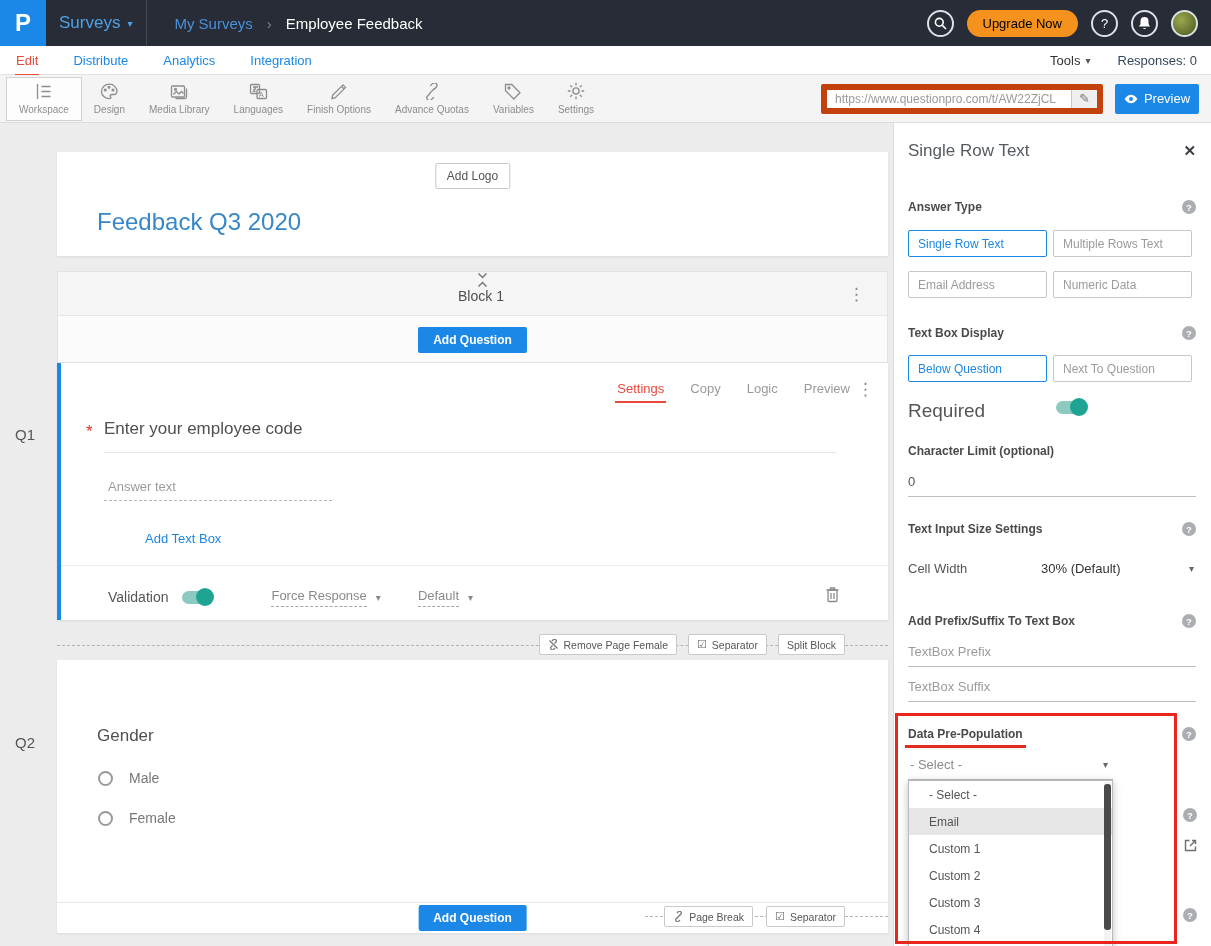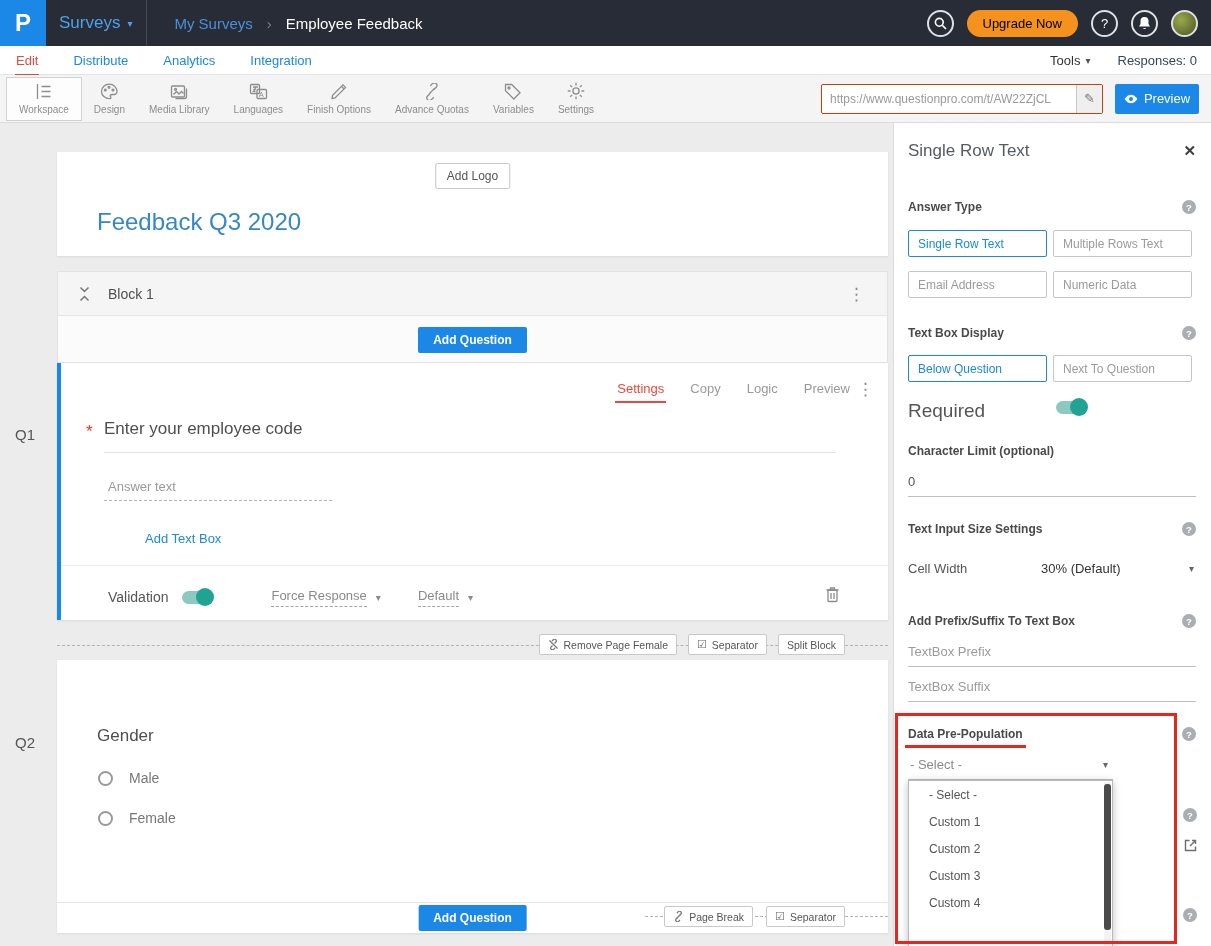--- a/index.html
+++ b/index.html
@@ -29,33 +29,33 @@
   .nav-right { margin-left: auto; display: flex; align-items: center; gap: 27px; padding-right: 14px; }
   .tools { color: #333; display: flex; gap: 5px; align-items: center; }
   .tools .caret { font-size: 10px; color: #555; }
   .responses { color: #33475b; }
 
   
   .toolbar { position: absolute; left: 0; top: 75px; width: 100%; height: 48px; background: #f4f4f4; border-bottom: 1px solid #dcdcdc; display: flex; align-items: center; padding-left: 6px; z-index: 9; }
   .tool { display: flex; flex-direction: column; align-items: center; justify-content: center; gap: 4px; padding: 4px 12px; color: #8d8d8d; font-size: 10px; height: 44px; white-space: nowrap; cursor: pointer; }
   .tool.active { background: #fdfdfd; border: 1px solid #d2d2d2; }
   .tool svg { stroke: #8d8d8d; fill: none; stroke-width: 1.3; }
-  .url-box { margin-left: auto; width: 282px; height: 30px; background: #fff; border: 1px solid #c2410c; border-radius: 2px; display: flex; align-items: center; overflow: hidden; flex: none; }
+  .url-box { margin-left: auto; width: 282px; height: 30px; background: #fff; border: 6px solid #c2410c; border-radius: 2px; display: flex; align-items: center; overflow: hidden; flex: none; }
   .url-input { flex: 1; min-width: 0; border: none; outline: none; font-size: 12px; color: #9a9a9a; padding: 0 8px; font-family: "Liberation Sans", sans-serif; background: #fff; }
   .url-edit { width: 26px; height: 100%; background: #efefef; border-left: 1px solid #c9c9c9; display: flex; align-items: center; justify-content: center; color: #777; font-size: 13px; cursor: pointer; flex: none; }
   .preview-btn { margin: 0 12px; width: 84px; height: 30px; background: #1b87e6; border-radius: 2px; color: #fff; font-size: 13px; display: flex; align-items: center; justify-content: center; gap: 6px; cursor: pointer; flex: none; }
 
   
   .card { position: absolute; background: #fff; box-shadow: 0 1px 2px rgba(0,0,0,0.08); }
   .title-card { left: 57px; top: 152px; width: 831px; height: 104px; }
   .add-logo { position: absolute; left: 50%; transform: translateX(-50%); top: 11px; padding: 5px 11px; border: 1px solid #c7c7c7; border-radius: 2px; font-size: 12px; color: #555; background: #fff; cursor: pointer; }
   .survey-title { position: absolute; left: 40px; top: 56px; font-size: 24px; color: #3787c8; }
 
   .block { left: 57px; top: 271px; width: 831px; height: 92px; background: #fbfbfb; border: 1px solid #e2e2e2; box-shadow: none; }
-  .block-head { height: 44px; background: #f5f5f5; border-bottom: 1px solid #e6e6e6; display: flex; align-items: center; position: relative; }
+  .block-head { height: 44px; background: #f5f5f5; border-bottom: 1px solid #e6e6e6; display: flex; align-items: center; position: relative; flex-direction: column; }
   .collapse { margin-left: 20px; display: flex; cursor: pointer; }
   .block-name { margin-left: 17px; font-size: 14px; color: #4f4f4f; }
   .kebab { position: absolute; right: 22px; top: 50%; transform: translateY(-50%); color: #888; font-size: 17px; letter-spacing: 0; cursor: pointer; }
   .block-body { height: 47px; display: flex; align-items: center; justify-content: center; }
   .add-q-btn { background: #1b87e6; color: #fff; font-size: 12px; font-weight: bold; padding: 6px 15px; border-radius: 2px; cursor: pointer; }
 
   .q1-card { left: 57px; top: 363px; width: 831px; height: 257px; border-left: 4px solid #1b87e6; }
   .q-gutter { position: absolute; left: 15px; font-size: 15px; color: #555; }
   .q-tabs { position: absolute; right: 38px; top: 18px; display: flex; gap: 26px; font-size: 13px; color: #9a9a9a; }
   .q-tab { cursor: pointer; }
@@ -431,20 +431,21 @@
     <span class="side-ico" style="top:715px;">
       <svg width="15" height="15" viewBox="0 0 15 15">
           <path d="M6.5 2.5h-4v10h10v-4" stroke="#6b6f73" stroke-width="1.4" fill="none"></path>
           <path d="M9 2.5h3.5V6M12.3 2.7L7 8" stroke="#6b6f73" stroke-width="1.4" fill="none"></path>
         </svg>
     </span>
     <span class="help side-ico" style="top:785px;">?</span>
 
     <div class="dropdown">
       <div class="dd-item">- Select -</div>
+      <div class="dd-item hl">Email</div>
       <div class="dd-item">Custom 1</div>
       <div class="dd-item">Custom 2</div>
       <div class="dd-item">Custom 3</div>
       <div class="dd-item">Custom 4</div>
       <div class="dd-scroll">
           <div class="dd-thumb"></div>
         </div>
     </div>
   </div>
 

